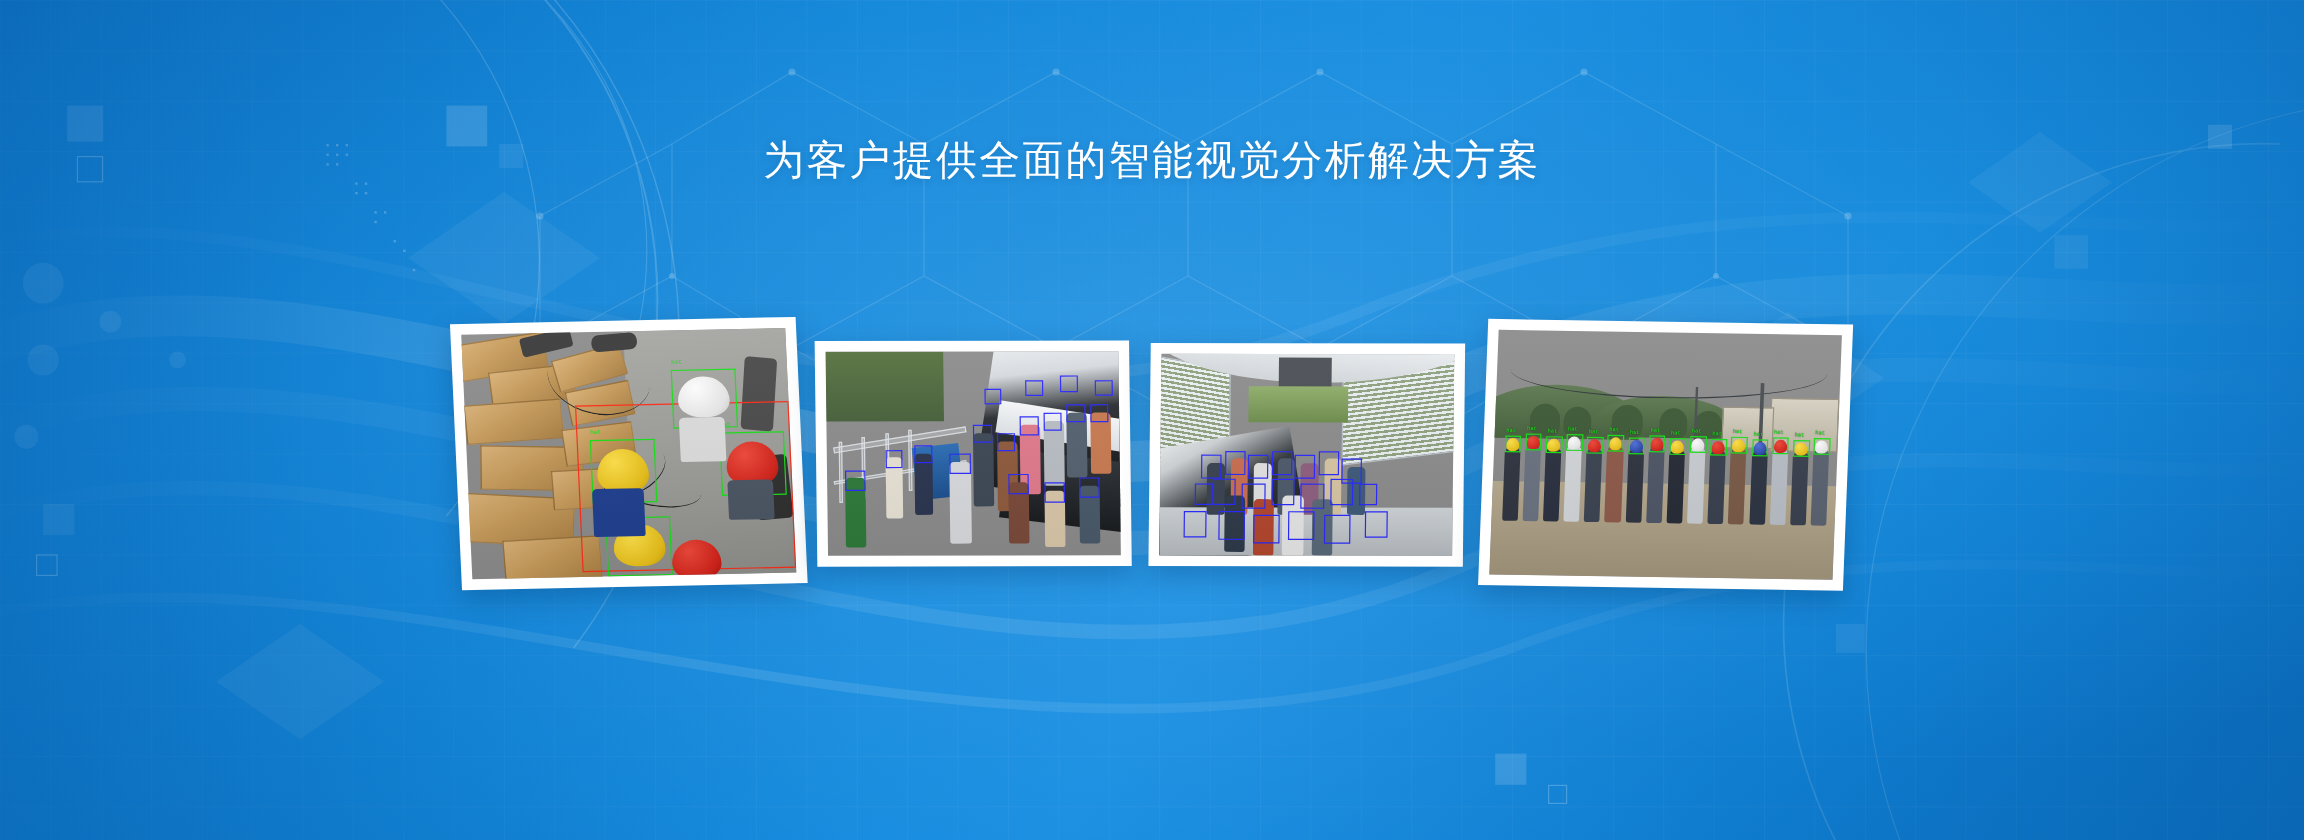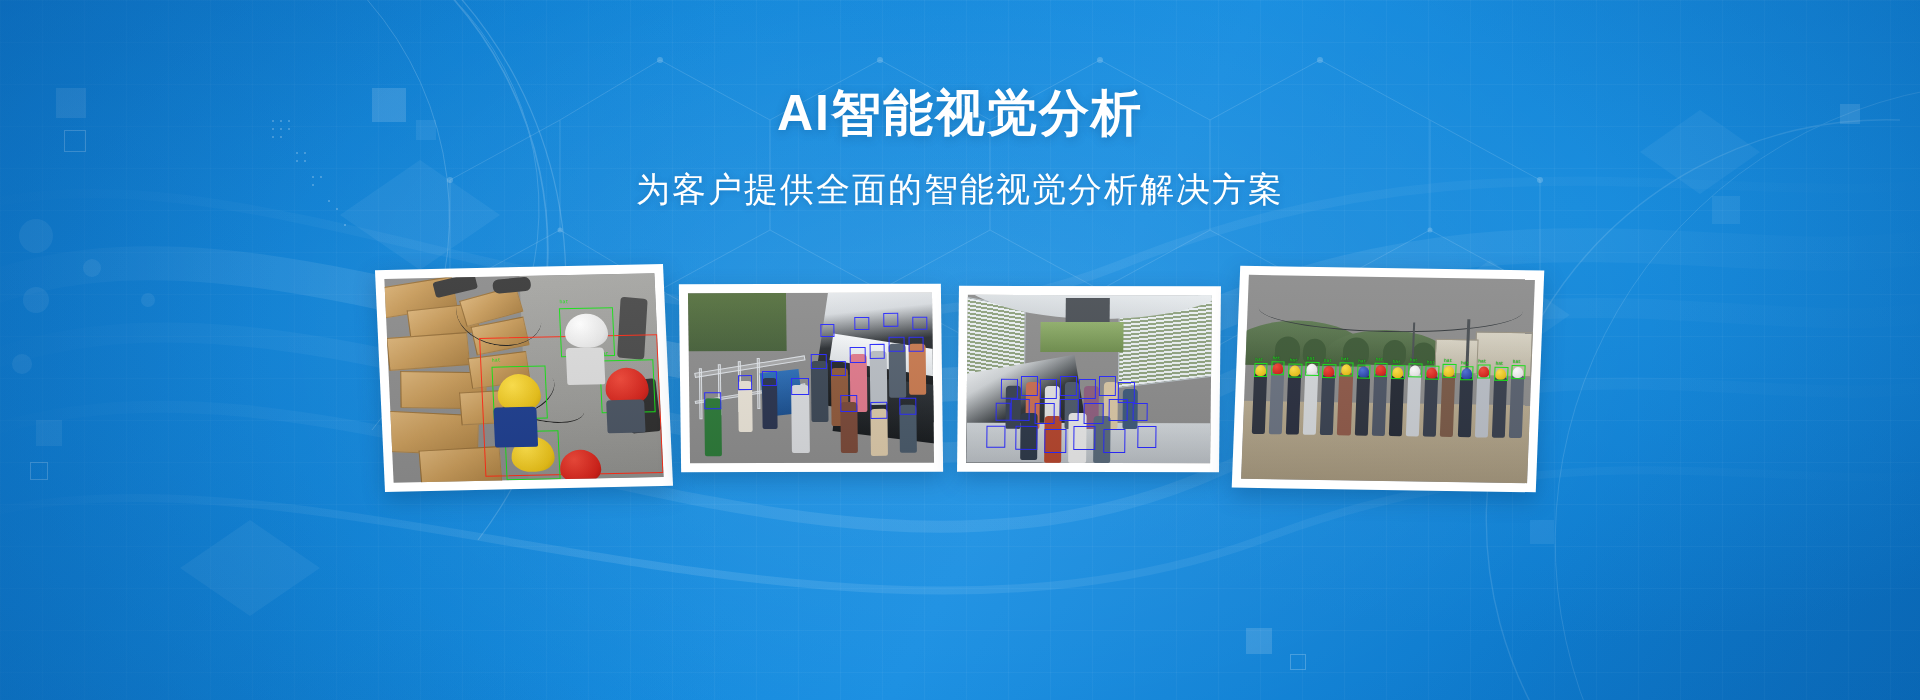--- a/index.html
+++ b/index.html
@@ -322,21 +322,20 @@
   <div class="sq o2" style="left:568px; top:350px; width:22px; height:22px;"></div>
   <div class="sq o3" style="left:1246px;top:628px; width:26px; height:26px;"></div>
   <div class="sq b" style="left:1290px;top:654px; width:16px; height:16px;"></div>
   <div class="sq o2" style="left:1712px;top:196px; width:28px; height:28px;"></div>
   <div class="sq o3" style="left:1840px;top:104px; width:20px; height:20px;"></div>
   <div class="sq o2" style="left:1530px;top:520px; width:24px; height:24px;"></div>
 
   <div class="bg-layer vignette"></div>
 
   <div class="copy">
-    <h1 class="title">AI智能视觉分析</h1>
     <p class="subtitle">为客户提供全面的智能视觉分析解决方案</p>
   </div>
 
   <div class="strip">
 
     <div class="card" id="card1">
       <div class="photo ph-warehouse">
         <div class="wh-floor"></div>
 
         <div class="wh-shelf" style="left:-4%;  top:2%;  width:30%; height:15%; transform:rotate(-8deg);"></div>

